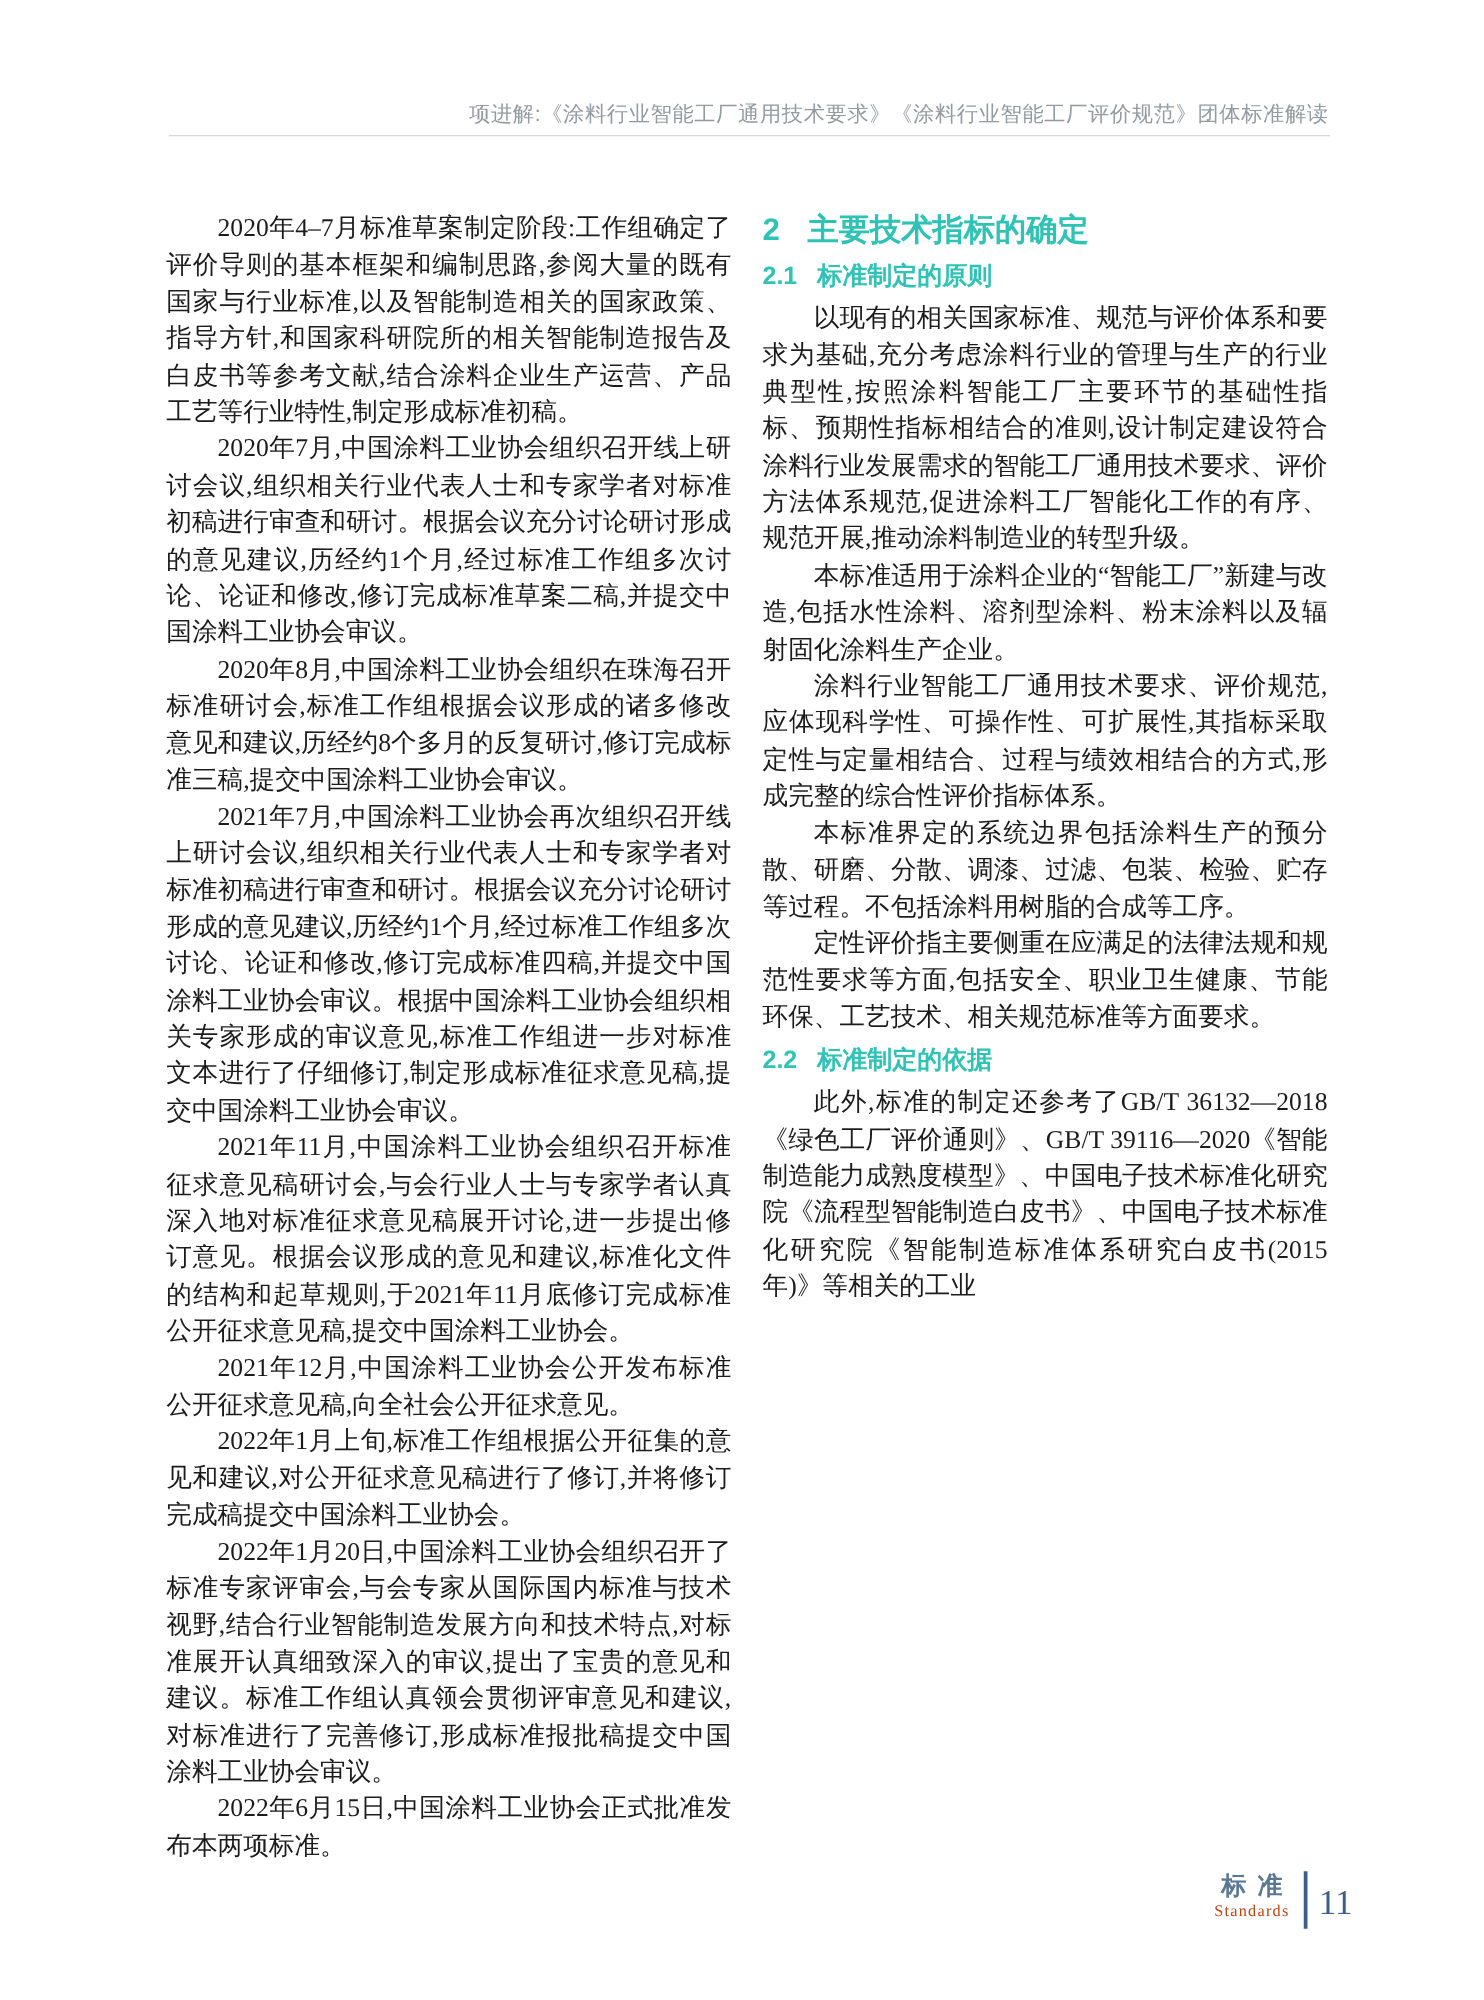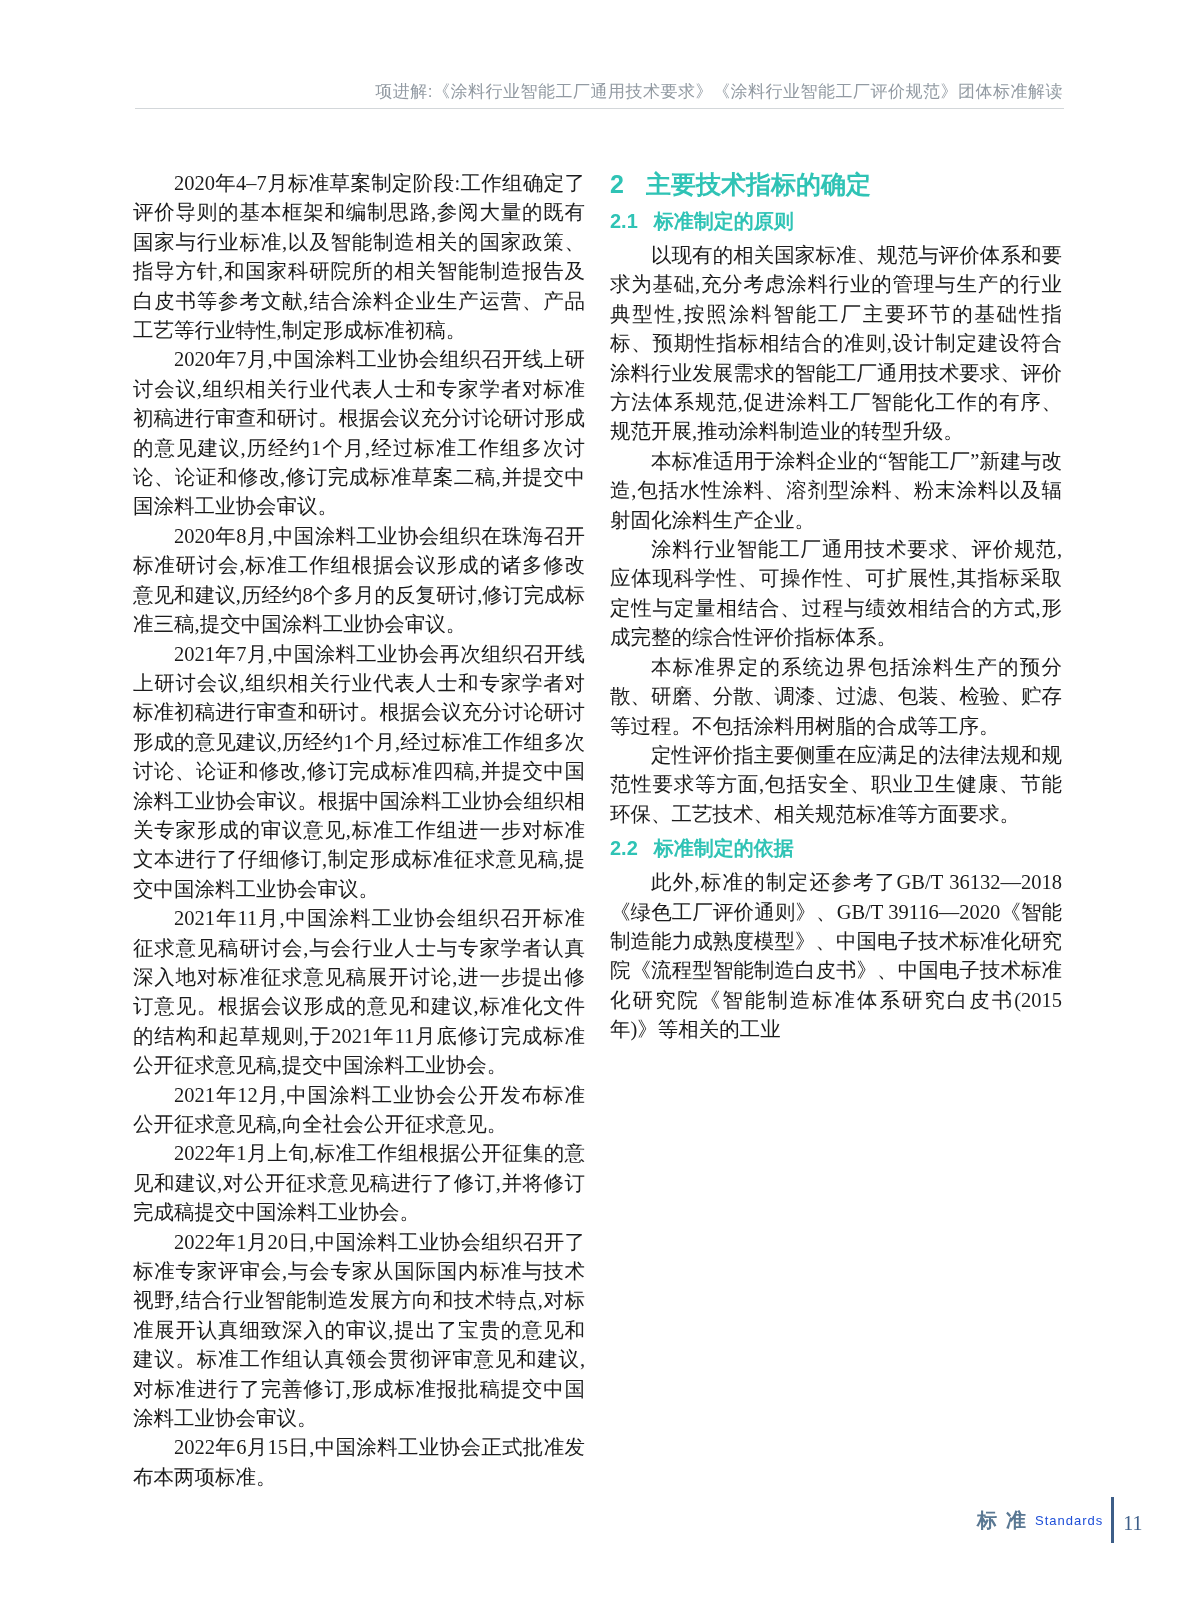--- a/index.html
+++ b/index.html
@@ -60,37 +60,37 @@
     color:#2fc3b5;
   }
   .h-sub .h-num{margin-right:16px;}
 
   
   .footer{
     position:absolute;top:1497px;left:968px;
     display:flex;align-items:stretch;
     color:#5a7893;
   }
-  .footer-label{display:flex;align-items:center;margin-right:8px;text-align:center;}
+  .footer-label{display:flex;flex-direction:column;align-items:center;margin-right:8px;text-align:center;}
   .footer-cn{
     font-family:"Liberation Sans","DejaVu Sans",sans-serif;
     font-weight:bold;font-size:20px;line-height:24px;
     letter-spacing:9px;text-indent:9px;
     color:#5a7893;
   }
   .footer-en{
-    font-family:Liberation Sans, sans-serif;
+    font-family:Liberation Serif, serif;
     font-size:13px;line-height:15px;
     letter-spacing:1px;
-    color:#1d4ed8;
+    color:#c2410c;
   }
   .footer-bar{width:3px;background:#3d5e88;margin-right:9px;}
   .footer-num{
     font-family:"Liberation Serif","DejaVu Serif",serif;
-    font-size:20px;line-height:40px;
+    font-size:28px;line-height:40px;
     color:#3d5e88;
     align-self:center;margin-top:6px;
   }
 </style>
 </head>
 <body>
 
 <div class="page">
 
   <div class="running-head">项进解:《涂料行业智能工厂通用技术要求》《涂料行业智能工厂评价规范》团体标准解读</div>

